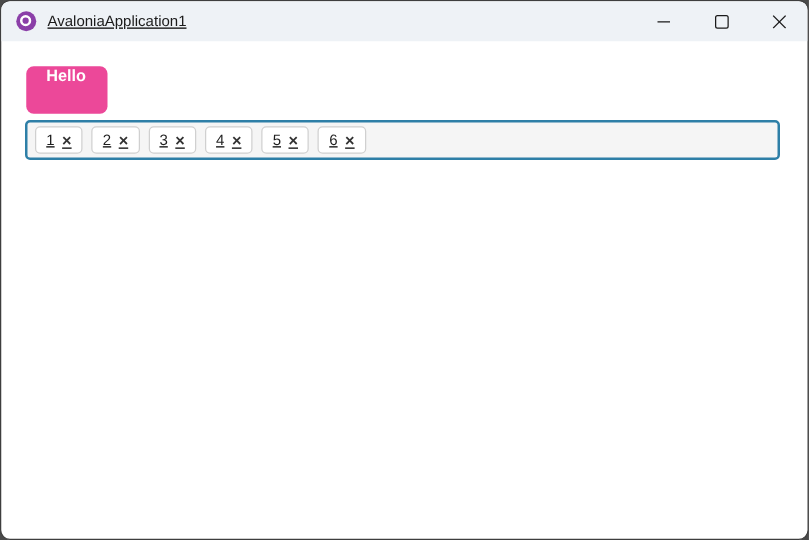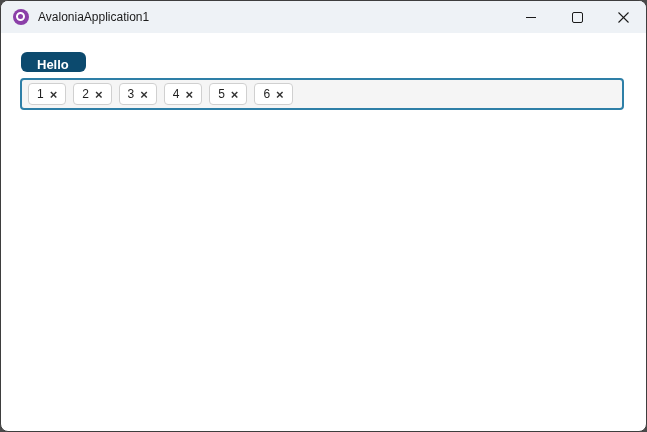--- a/index.html
+++ b/index.html
@@ -10,20 +10,21 @@
   }
   .window {
     position: relative;
     width: 647px;
     height: 432px;
     box-sizing: border-box;
     background: #ffffff;
     border: 1px solid #3e3e3e;
     border-radius: 8px;
     overflow: hidden;
+    text-decoration: underline;
   }
   
   .titlebar {
     height: 32px;
     background: #eef2f6;
     display: flex;
     align-items: center;
   }
   .app-icon {
     width: 16px;
@@ -79,25 +80,25 @@
   .glyph-close {
     display: block;
   }
   
   .content {
     padding: 19px 22px 0 19px;
   }
   .tabstrip {
     display: inline-flex;
     margin-left: 1px;
-    height: 20px;
-    background: #0c4a6e;
+    height: 38px;
+    background: #ec4899;
     border-radius: 6px;
     overflow: hidden;
-    align-items: flex-end;
+    align-items: flex-start;
   }
   .tab {
     display: flex;
     align-items: center;
     padding: 0 16px;
     color: #ffffff;
     font-size: 13px;
     font-weight: bold;
     cursor: default;
   }

